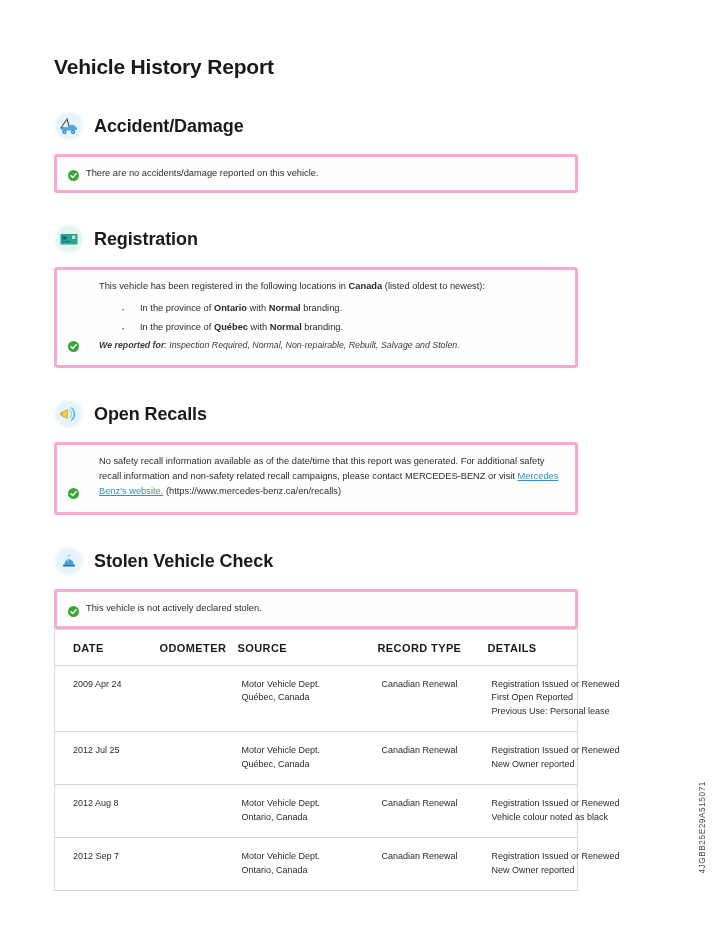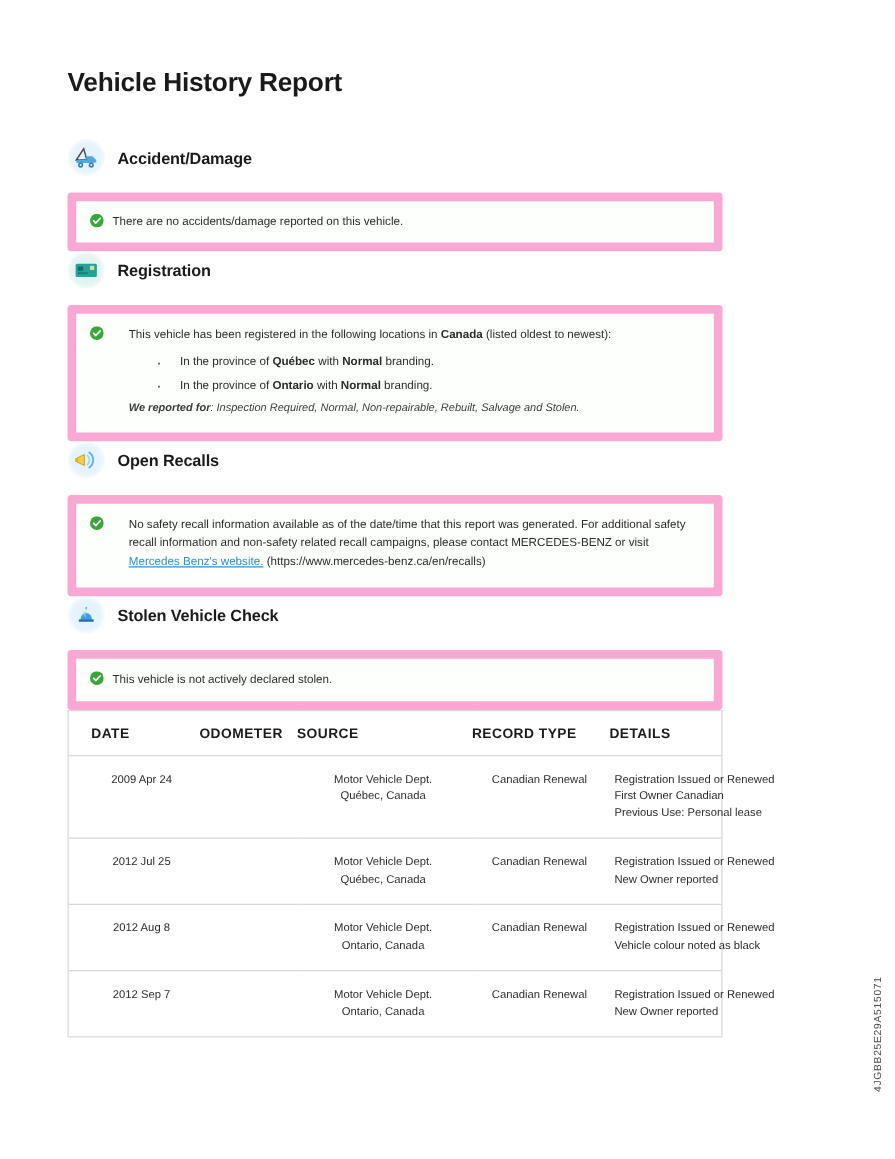--- a/index.html
+++ b/index.html
@@ -35,55 +35,56 @@
     color: #1a1a1a;
     margin: 10px 0 0 0;
     line-height: 1.2;
   }
 
   
   .section-head {
     display: flex;
     align-items: center;
     gap: 10px;
+    margin-top: 31px;
     margin-bottom: 13px;
   }
   .section-head.first { margin-top: 32px; }
 
   .sec-icon {
     width: 30px;
     height: 30px;
     flex: 0 0 30px;
     border-radius: 50%;
     display: flex;
     align-items: center;
     justify-content: center;
     position: relative;
   }
   .sec-icon svg { display: block; }
 
   .halo-blue  { background: radial-gradient(circle at 50% 50%, #dff0fb 0%, #e8f4fc 55%, rgba(240,249,254,0) 78%); }
   .halo-teal  { background: radial-gradient(circle at 50% 50%, #d9f2ee 0%, #e4f5f2 55%, rgba(240,252,250,0) 78%); }
 
   .section-title {
-    font-size: 13px;
+    font-size: 18px;
     font-weight: bold;
     color: #1a1a1a;
     letter-spacing: -0.1px;
   }
 
   
   .callout {
-    border: 7px solid #f9a8d4;
+    border: 3px solid #f9a8d4;
     border-radius: 3px;
     background: #fdfffd;
     padding: 9px 11px 9px 11px;
     display: flex;
     gap: 7px;
-    align-items: flex-start;
+    align-items: flex-end;
     font-size: 9.3px;
     line-height: 1.62;
     color: #2b2b2b;
   }
   .callout.tall { padding-bottom: 13px; gap: 20px; }
   .check {
     flex: 0 0 11px;
     width: 11px; height: 11px;
     margin-top: 1px;
   }
@@ -138,21 +139,20 @@
     border-bottom: 1px solid #d8d8d8;
     vertical-align: top;
   }
   .history-table td {
     font-size: 9px;
     color: #2b2b2b;
     padding: 12px 6px 12px 4px;
     border-bottom: 1px solid #d8d8d8;
     vertical-align: top;
     line-height: 1.55;
-    text-align: center;
   }
   .history-table th:first-child,
   .history-table td:first-child { padding-left: 18px; }
 
   .col-date     { width: 105px; }
   .col-odometer { width: 78px; }
   .col-source   { width: 140px; }
   .col-record   { width: 110px; }
   .col-details  { width: auto; }
 
@@ -219,22 +219,22 @@
 
   <div class="callout tall">
     <svg class="check" viewBox="0 0 12 12">
       <circle cx="6" cy="6" r="6" fill="#3aa63a"></circle>
       <path d="M3.2 6.2 L5.1 8.1 L8.9 4.1" fill="none" stroke="#ffffff" stroke-width="1.5" stroke-linecap="round" stroke-linejoin="round"></path>
     </svg>
     <div class="callout-body">
       <p><span>This vehicle has been registered in the following locations in </span><b>Canada</b><span> (listed oldest to newest):</span></p>
 
       <ul class="reg-list">
+        <li><span>In the province of </span><b>Ontario</b><span> with </span><b>Normal</b><span> branding.</span></li>
         <li><span>In the province of </span><b>Québec</b><span> with </span><b>Normal</b><span> branding.</span></li>
-        <li><span>In the province of </span><b>Ontario</b><span> with </span><b>Normal</b><span> branding.</span></li>
       </ul>
 
       <p class="checked-for"><b>We reported for</b><span>: Inspection Required, Normal, Non-repairable, Rebuilt, Salvage and Stolen.</span></p>
     </div>
   </div>
 
   <div class="section-head">
     <span class="sec-icon halo-blue">
       <svg width="22" height="22" viewBox="0 0 22 22">
         <path d="M13.5 5 A7.5 7.5 0 0 1 13.5 17" fill="none" stroke="#5cb4e6" stroke-width="1.5" stroke-linecap="round"></path>
@@ -300,21 +300,21 @@
         <tr>
           <td>2009 Apr 24</td>
           <td></td>
           <td>
             <span class="cell-line">Motor Vehicle Dept.</span>
             <span class="cell-line">Québec, Canada</span>
           </td>
           <td>Canadian Renewal</td>
           <td>
             <span class="cell-line">Registration Issued or Renewed</span>
-            <span class="cell-line">First Owner Canadian</span>
+            <span class="cell-line">First Open Reported</span>
             <span class="cell-line">Previous Use: Personal lease</span>
           </td>
         </tr>
         <tr>
           <td>2012 Jul 25</td>
           <td></td>
           <td>
             <span class="cell-line">Motor Vehicle Dept.</span>
             <span class="cell-line">Québec, Canada</span>
           </td>

